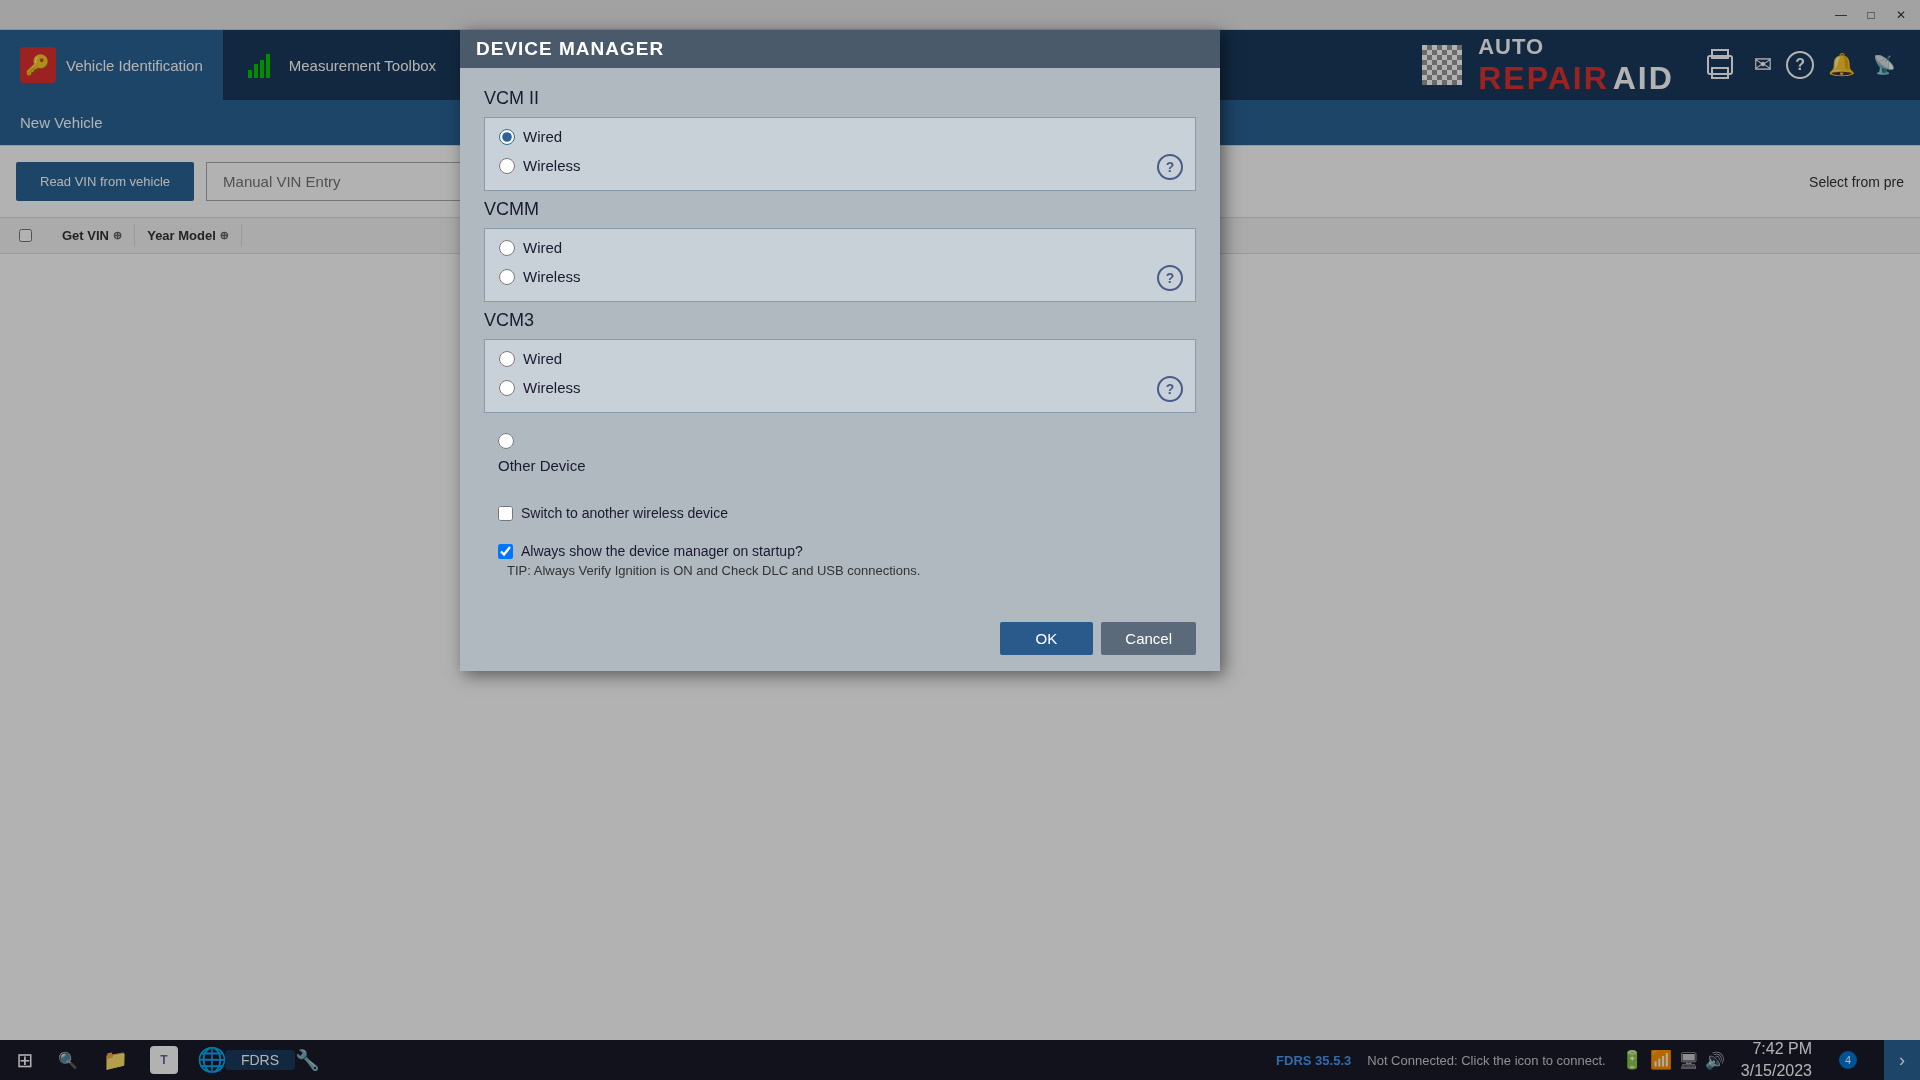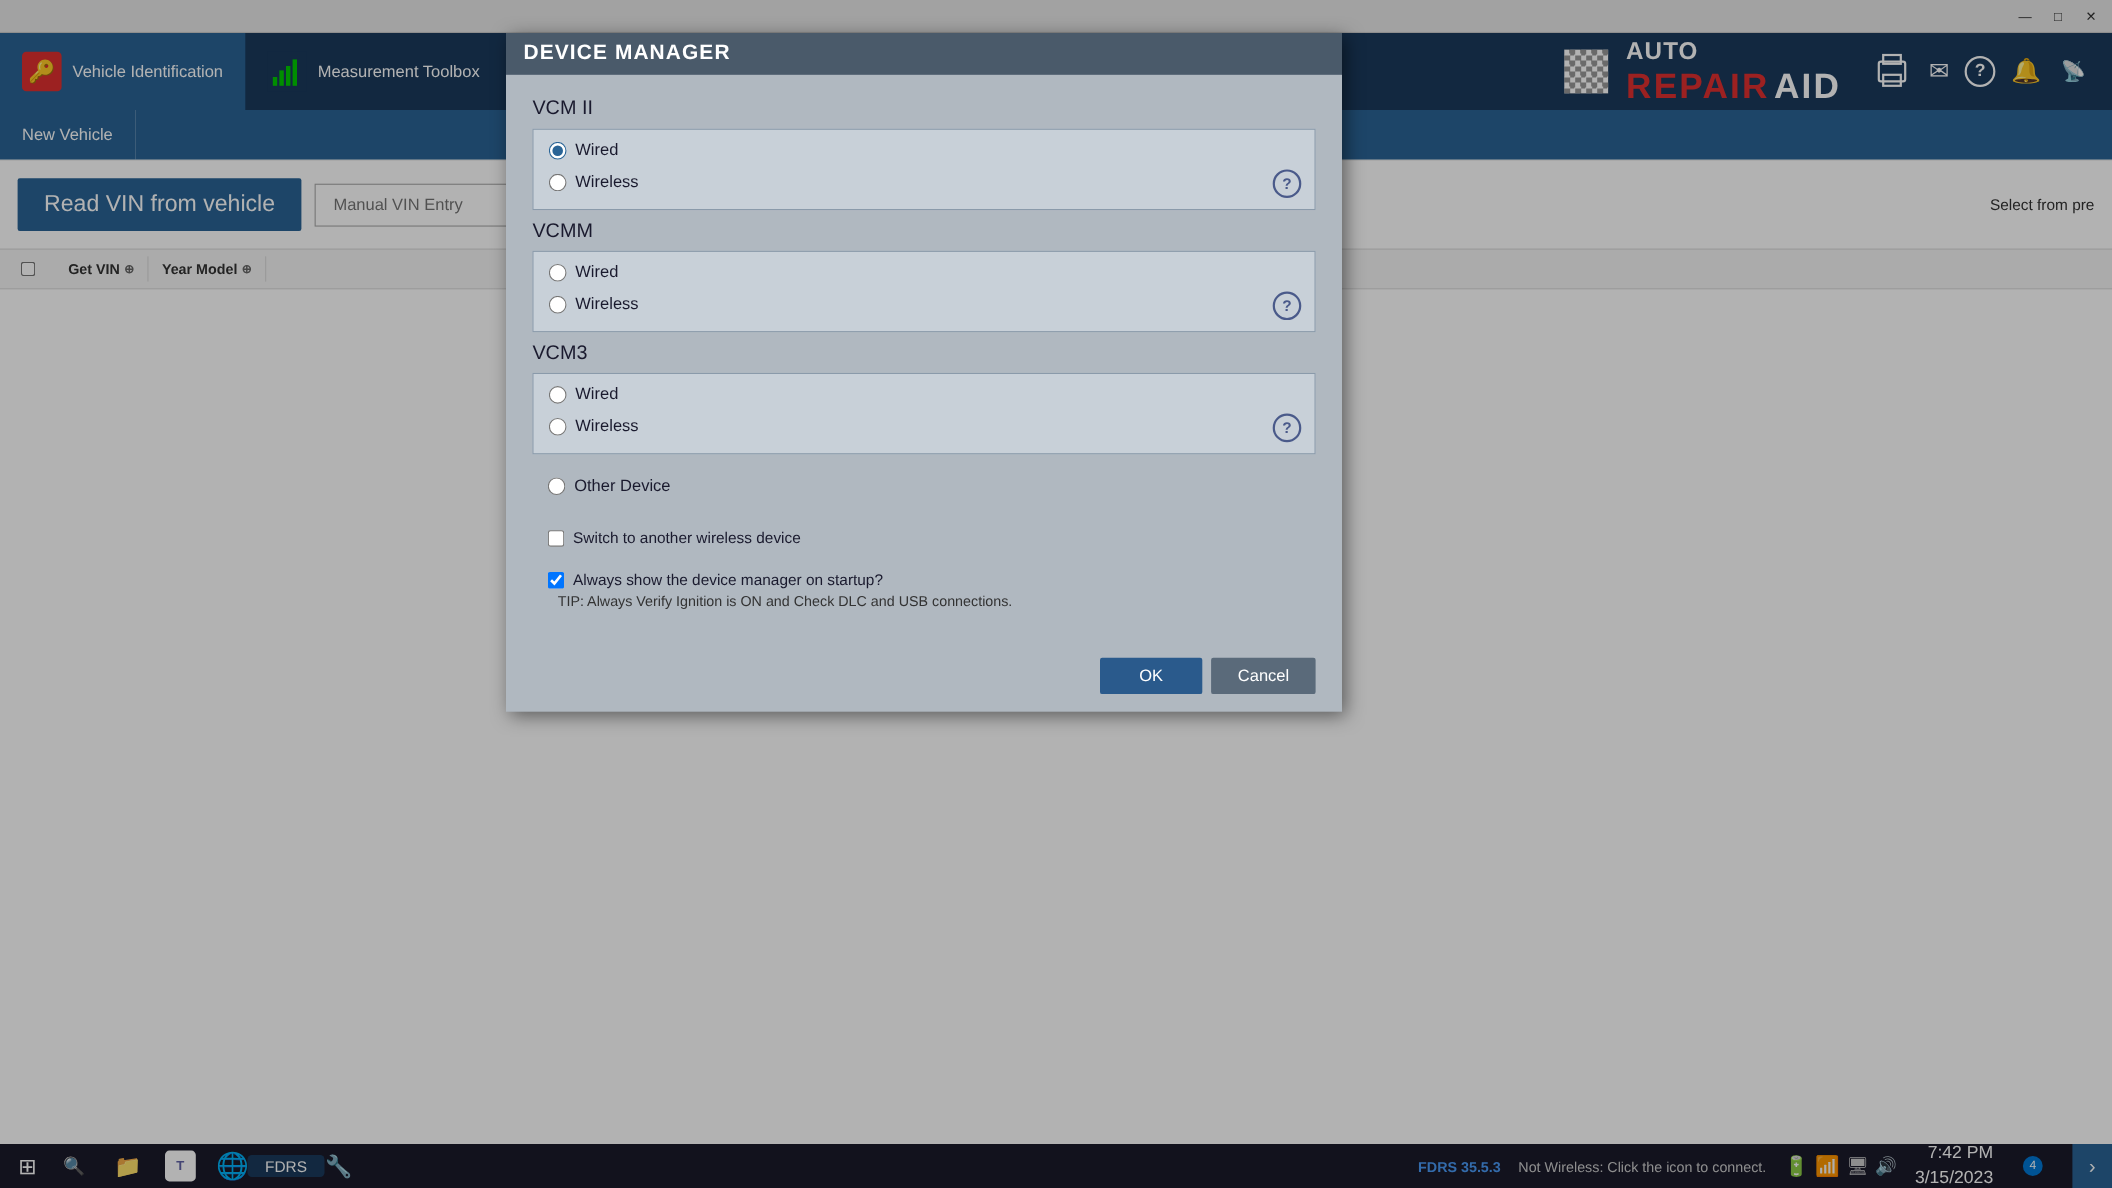--- a/index.html
+++ b/index.html
@@ -69,21 +69,21 @@
     
     .main-area {
       position: absolute; top: 146px; left: 0; right: 0; bottom: 40px;
       background: white;
     }
     .action-row {
       display: flex; align-items: center; padding: 16px; gap: 12px;
     }
     .read-vin-btn {
       background: #2a6496; color: white; border: none; padding: 12px 24px;
-      font-size: 21px; cursor: pointer; border-radius: 2px; white-space: nowrap;
+      font-size: 13px; cursor: pointer; border-radius: 2px; white-space: nowrap;
     }
     .manual-vin-input {
       border: 1px solid #aaa; padding: 10px 16px; font-size: 15px;
       width: 260px; color: #888;
     }
     .select-from-pre {
       font-size: 14px; color: #333; margin-left: 60px;
     }
     .table-header {
       display: flex; align-items: center; border-top: 1px solid #ddd;
@@ -135,21 +135,21 @@
       accent-color: #2a6496;
     }
     .help-icon-circle {
       position: absolute; right: 12px; bottom: 6px;
       width: 26px; height: 26px; border-radius: 50%;
       border: 2px solid #4a5a8a; color: #4a5a8a;
       display: flex; align-items: center; justify-content: center;
       font-size: 14px; font-weight: 700; cursor: pointer;
     }
     .other-device-row {
-      display: flex; align-items: flex-end; gap: 8px; padding: 12px 14px 4px;
+      display: flex; align-items: flex-start; gap: 8px; padding: 12px 14px 4px; flex-direction: column;
     }
     .other-device-row label { font-size: 15px; color: #1a1a2e; }
     .other-device-row input[type="radio"] { width: 16px; height: 16px; accent-color: #2a6496; }
 
     .checkbox-row {
       display: flex; align-items: flex-start; gap: 8px; padding: 10px 14px 2px;
     }
     .checkbox-row input[type="checkbox"] { width: 15px; height: 15px; margin-top: 2px; }
     .checkbox-row label { font-size: 14px; color: #1a1a2e; line-height: 1.4; }
     .tip-text { font-size: 13px; color: #333; margin-left: 23px; margin-bottom: 8px; }
@@ -387,21 +387,21 @@
     </div>
     <div class="taskbar-app">
       <span class="app-icon-fdrs">FDRS</span>
     </div>
     <div class="taskbar-app">
       <span class="app-icon-green">🔧</span>
     </div>
   </div>
   <div class="taskbar-status">
     <span class="status-version">FDRS 35.5.3</span>
-    <span class="status-not-connected">Not Wireless: Click the icon to connect.</span>
+    <span class="status-not-connected">Not Connected: Click the icon to connect.</span>
     <div class="status-icons">
       <span style="color:#e03030;font-size:18px;">🔋</span>
       <span style="color:#4CAF50;font-size:18px;">📶</span>
       <span style="color:#ccc;font-size:16px;">🖥</span>
       <span style="color:#ccc;font-size:16px;">🔊</span>
     </div>
     <div class="taskbar-time">
       <div>7:42 PM</div>
       <div>3/15/2023</div>
     </div>

